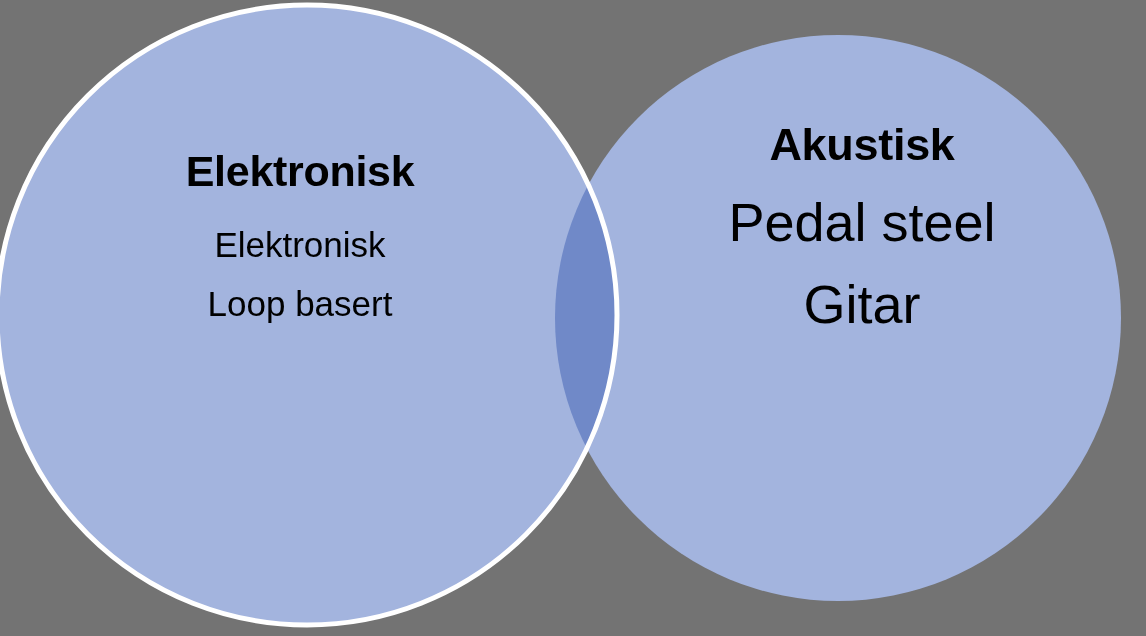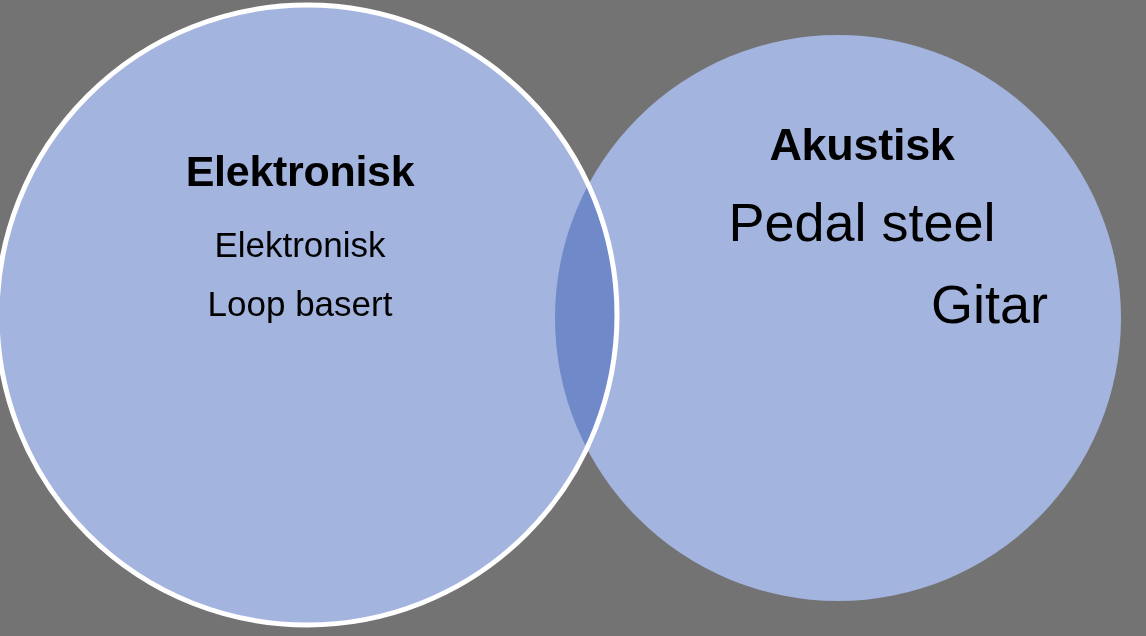--- a/index.html
+++ b/index.html
@@ -74,21 +74,20 @@
     letter-spacing: -0.3px;
     margin: 12px 0 28px 0;
   }
   #right-labels .set-item {
     font-size: 54px;
     font-weight: normal;
     margin: 0 0 28px 0;
   }
   #right-labels .set-item.last {
     margin: 0;
-    text-align: right;
   }
 </style>
 </head>
 <body>
 
 <div id="venn-stage">
 
   <svg id="venn-svg" viewBox="0 0 1146 636" xmlns="http://www.w3.org/2000/svg">
     <defs>
       <clipPath id="clip-left-circle">

